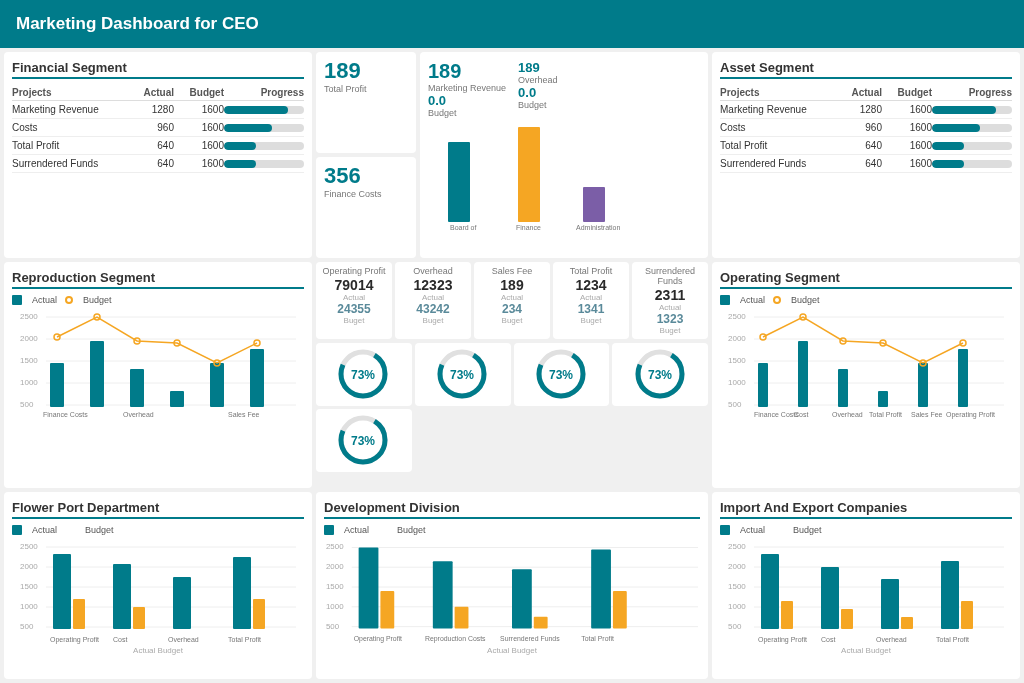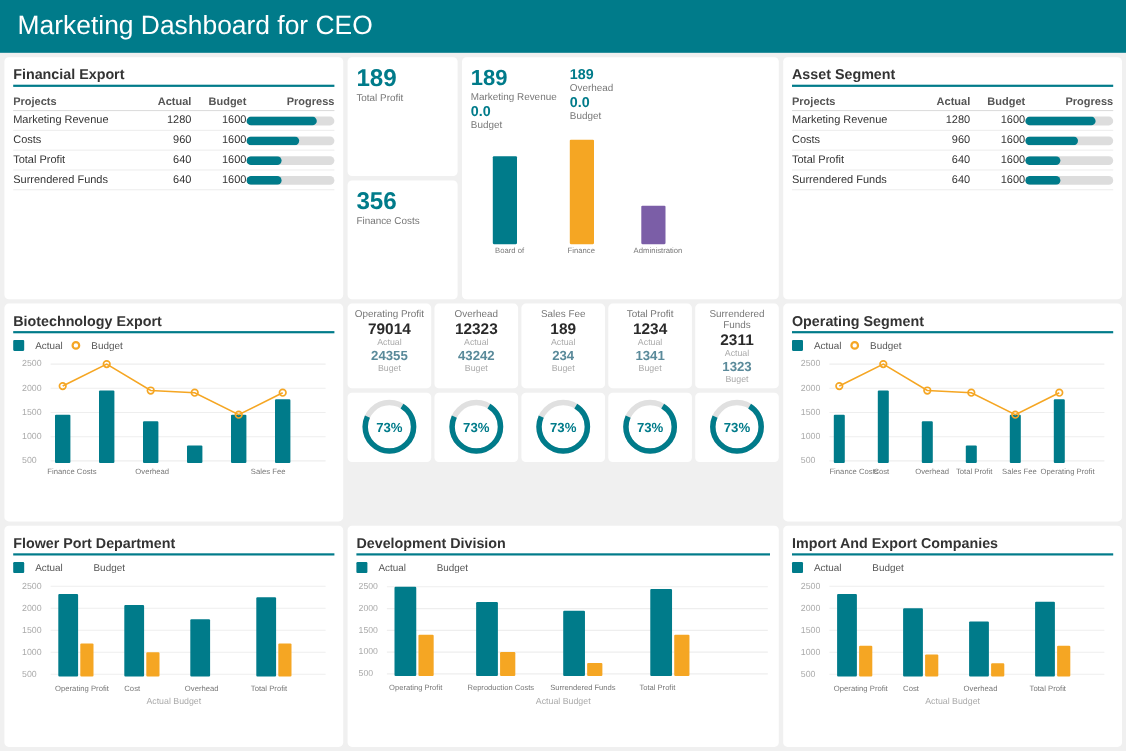--- a/index.html
+++ b/index.html
@@ -1,19 +1,19 @@
 <!DOCTYPE html>
 <html><head>
   <meta charset="utf-8">
   <style>
     * { margin: 0; padding: 0; box-sizing: border-box; }
     body { font-family: Arial, sans-serif; background: #f0f0f0; width: 1024px; height: 683px; overflow: hidden; font-size: 11px; }
     
     .header { background: #007b8a; color: white; padding: 12px 16px; height: 48px; display: flex; align-items: center; }
-    .header h1 { font-size: 24px; font-weight: normal; }
+    .header h1 { font-size: 17px; font-weight: bold; }
     
     .dashboard { display: grid; grid-template-columns: 308px 1fr 308px; grid-template-rows: auto auto auto; gap: 4px; padding: 4px; height: calc(683px - 48px); }
     
     .card { background: white; border-radius: 4px; padding: 8px; }
     
     
     .financial-segment { grid-column: 1; grid-row: 1; }
     .asset-segment { grid-column: 3; grid-row: 1; }
     
     .segment-title { font-size: 13px; font-weight: bold; color: #333; margin-bottom: 6px; border-bottom: 2px solid #007b8a; padding-bottom: 2px; }
@@ -40,21 +40,21 @@
     
     
     .metrics-row { grid-column: 2; grid-row: 2; display: flex; flex-direction: column; gap: 4px; }
     .metrics-numbers { display: grid; grid-template-columns: repeat(5, 1fr); gap: 3px; }
     .metric-card { background: white; border-radius: 4px; padding: 4px 6px; text-align: center; }
     .metric-label { font-size: 9px; color: #777; margin-bottom: 1px; }
     .metric-value { font-size: 14px; font-weight: bold; color: #2a2a2a; }
     .metric-sub-label { font-size: 8px; color: #aaa; }
     .metric-sub-value { font-size: 12px; color: #5a8a9a; font-weight: bold; }
     
-    .progress-circles { display: grid; grid-template-columns: repeat(5, 1fr); gap: 3px; }
+    .progress-circles { display: grid; grid-template-columns: repeat(4, 1fr); gap: 3px; }
     .progress-circle-card { background: white; border-radius: 4px; padding: 4px; display: flex; justify-content: center; align-items: center; }
     
     
     .bio-segment { grid-column: 1; grid-row: 2; }
     .op-segment { grid-column: 3; grid-row: 2; }
     
     
     .flower-segment { grid-column: 1; grid-row: 3; }
     .dev-segment { grid-column: 2; grid-row: 3; }
     .import-segment { grid-column: 3; grid-row: 3; }
@@ -69,21 +69,21 @@
 </head>
 <body>
 
 <div class="header">
   <h1>Marketing Dashboard for CEO</h1>
 </div>
 
 <div class="dashboard">
 
   <div class="card financial-segment">
-    <div class="segment-title">Financial Export</div>
+    <div class="segment-title">Financial Segment</div>
     <div class="table-header">
       <span>Projects</span>
       <span style="text-align:right">Actual</span>
       <span style="text-align:right">Budget</span>
       <span style="text-align:right">Progress</span>
     </div>
     <div class="table-row">
       <span>Marketing Revenue</span>
       <span style="text-align:right">1280</span>
       <span style="text-align:right">1600</span>
@@ -199,21 +199,21 @@
       <span>Surrendered Funds</span>
       <span style="text-align:right">640</span>
       <span style="text-align:right">1600</span>
       <div class="progress-bar-container">
           <div class="progress-bar" style="width:40%"></div>
         </div>
     </div>
   </div>
 
   <div class="card bio-segment">
-    <div class="segment-title">Biotechnology Export</div>
+    <div class="segment-title">Reproduction Segment</div>
     <div class="chart-legend">
       <span class="legend-dot teal"></span>
       <span>Actual</span>
       <span class="legend-circle orange"></span>
       <span>Budget</span>
     </div>
     <svg width="100%" height="110" viewBox="0 0 280 110">
 
       <text x="2" y="10" font-size="8" fill="#aaa">2500</text>
       <text x="2" y="32" font-size="8" fill="#aaa">2000</text>

